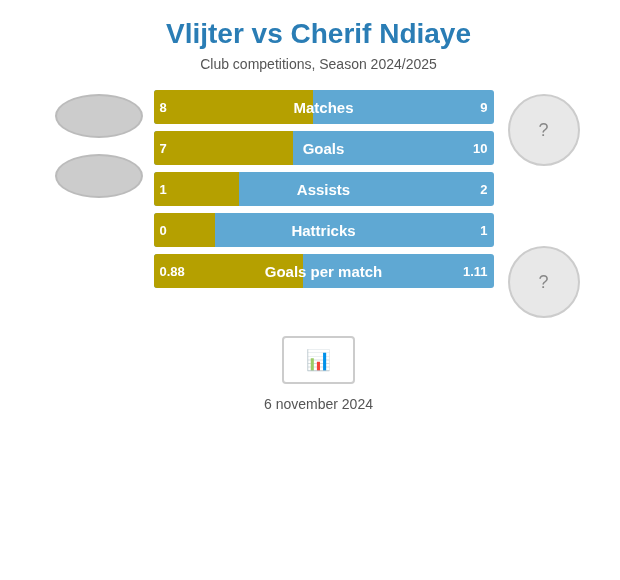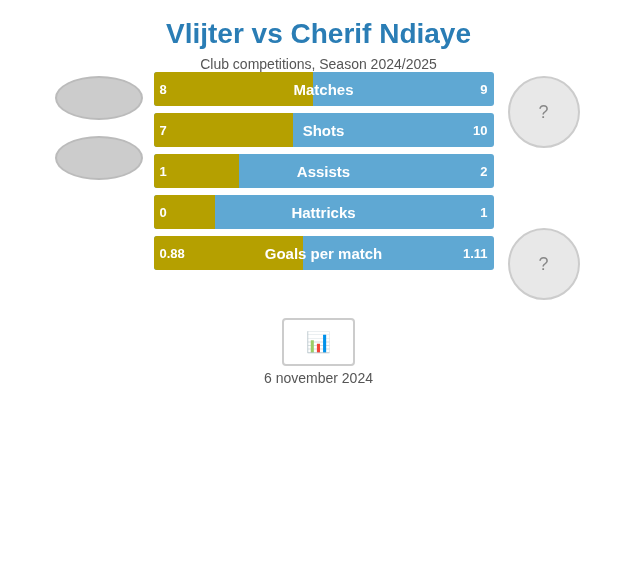--- a/index.html
+++ b/index.html
@@ -23,21 +23,21 @@
       font-size: 28px;
       font-weight: bold;
       color: #2a7db5;
       text-align: center;
       margin-bottom: 6px;
     }
     .subtitle {
       font-size: 14px;
       color: #555;
       text-align: right;
-      margin-bottom: 0;
+      margin-bottom: 18px;
     }
     .comparison-area {
       display: flex;
       flex-direction: row;
       align-items: flex-start;
       width: 100%;
       justify-content: center;
       gap: 0px;
     }
     .left-logos {
@@ -152,21 +152,21 @@
     .watermark-icon {
       font-size: 20px;
       color: #2a7db5;
     }
     .watermark-text {
       font-size: 18px;
       font-weight: bold;
       color: #333;
     }
     .date-text {
-      margin-top: 4px;
+      margin-top: 12px;
       font-size: 14px;
       color: #555;
       text-align: center;
     }
   </style>
 </head>
 <body>
 
 <div class="container">
   <div class="title">Vlijter vs Cherif Ndiaye</div>
@@ -185,21 +185,21 @@
             <div class="left-fill" style="width: 47%;"></div>
             <span class="left-val">8</span>
             <span class="stat-label">Matches</span>
             <span class="right-val">9</span>
           </div>
         </div>
         <div class="stat-row">
           <div class="stat-bar-bg">
             <div class="left-fill" style="width: 41%;"></div>
             <span class="left-val">7</span>
-            <span class="stat-label">Shots</span>
+            <span class="stat-label">Goals</span>
             <span class="right-val">10</span>
           </div>
         </div>
         <div class="stat-row">
           <div class="stat-bar-bg">
             <div class="left-fill" style="width: 25%;"></div>
             <span class="left-val">1</span>
             <span class="stat-label">Assists</span>
             <span class="right-val">2</span>
           </div>

